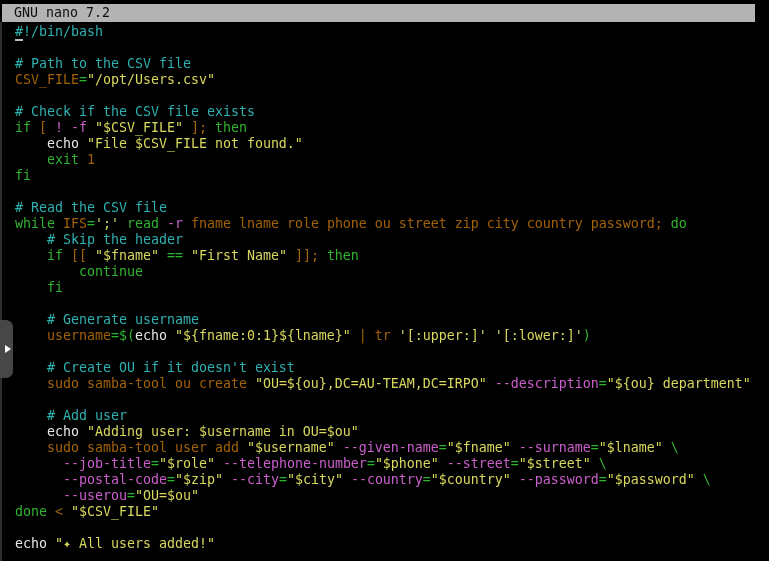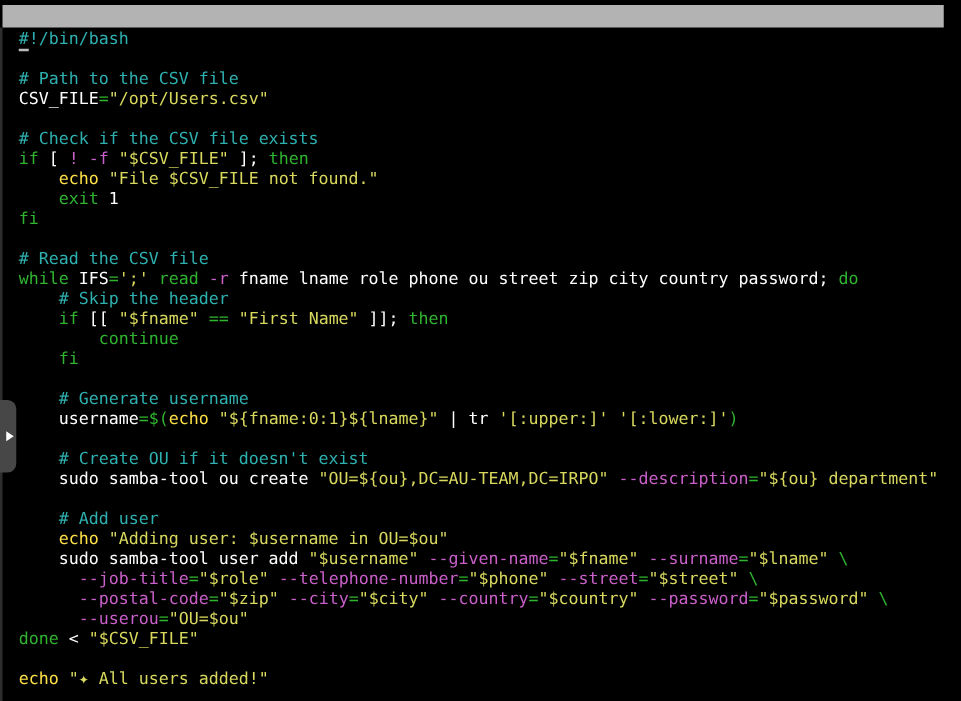--- a/index.html
+++ b/index.html
@@ -25,41 +25,42 @@
     position:absolute;left:15px;top:24px;
     font-size:13.29px;line-height:16px;
     white-space:pre;color:#d2d2d2;
   }
   .line{height:16px;}
   .tok{color:#d2d2d2;}
   .cm{color:#2fb0b0;}   
   .kw{color:#2fb42f;}   
   .st{color:#d8d85e;}   
   .op{color:#ca5fca;}   
-  .cmd{color:#fde047;}  
-  .fg{color:#ffffff;}
+  .cmd{color:#e5e5e5;}  
+  .fg{color:#a16207;}
   .cur{border-bottom:2px solid #bdbdbd;}
   .handle{
     position:absolute;left:0;top:320px;width:13px;height:58px;
     background:#474747;border-radius:0 7px 7px 0;
     display:flex;align-items:center;justify-content:center;
     cursor:pointer;
   }
   .handle .tri{
     width:0;height:0;
     border-left:6px solid #ffffff;
     border-top:4px solid transparent;
     border-bottom:4px solid transparent;
     margin-left:2px;
   }
 </style>
 </head>
 <body>
 
 <div class="titlebar">
+  <span>GNU nano 7.2</span>
 </div>
 
 <div class="left-strip"></div>
 
 <div class="code" id="code-area"><div class="line"><span class="tok cm cur">#</span><span class="tok cm">!/bin/bash</span></div><div class="line">&nbsp;</div><div class="line"><span class="tok cm"># Path to the CSV file</span></div><div class="line"><span class="tok fg">CSV_FILE</span><span class="tok kw">=</span><span class="tok st">"/opt/Users.csv"</span></div><div class="line">&nbsp;</div><div class="line"><span class="tok cm"># Check if the CSV file exists</span></div><div class="line"><span class="tok kw">if</span><span class="tok fg"> [ </span><span class="tok op">!</span><span class="tok fg"> </span><span class="tok op">-f</span><span class="tok fg"> </span><span class="tok st">"$CSV_FILE"</span><span class="tok fg"> ]; </span><span class="tok kw">then</span></div><div class="line"><span class="tok fg">    </span><span class="tok cmd">echo</span><span class="tok fg"> </span><span class="tok st">"File $CSV_FILE not found."</span></div><div class="line"><span class="tok fg">    </span><span class="tok kw">exit</span><span class="tok fg"> 1</span></div><div class="line"><span class="tok kw">fi</span></div><div class="line">&nbsp;</div><div class="line"><span class="tok cm"># Read the CSV file</span></div><div class="line"><span class="tok kw">while</span><span class="tok fg"> IFS</span><span class="tok kw">=</span><span class="tok st">';'</span><span class="tok fg"> </span><span class="tok kw">read</span><span class="tok fg"> </span><span class="tok op">-r</span><span class="tok fg"> fname lname role phone ou street zip city country password; </span><span class="tok kw">do</span></div><div class="line"><span class="tok fg">    </span><span class="tok cm"># Skip the header</span></div><div class="line"><span class="tok fg">    </span><span class="tok kw">if</span><span class="tok fg"> [[ </span><span class="tok st">"$fname"</span><span class="tok fg"> </span><span class="tok kw">==</span><span class="tok fg"> </span><span class="tok st">"First Name"</span><span class="tok fg"> ]]; </span><span class="tok kw">then</span></div><div class="line"><span class="tok fg">        </span><span class="tok kw">continue</span></div><div class="line"><span class="tok fg">    </span><span class="tok kw">fi</span></div><div class="line">&nbsp;</div><div class="line"><span class="tok fg">    </span><span class="tok cm"># Generate username</span></div><div class="line"><span class="tok fg">    username</span><span class="tok kw">=</span><span class="tok kw">$(</span><span class="tok cmd">echo</span><span class="tok fg"> </span><span class="tok st">"${fname:0:1}${lname}"</span><span class="tok fg"> | tr </span><span class="tok st">'[:upper:]'</span><span class="tok fg"> </span><span class="tok st">'[:lower:]'</span><span class="tok kw">)</span></div><div class="line">&nbsp;</div><div class="line"><span class="tok fg">    </span><span class="tok cm"># Create OU if it doesn't exist</span></div><div class="line"><span class="tok fg">    sudo samba-tool ou create </span><span class="tok st">"OU=${ou},DC=AU-TEAM,DC=IRPO"</span><span class="tok fg"> </span><span class="tok op">--description</span><span class="tok kw">=</span><span class="tok st">"${ou} department"</span></div><div class="line">&nbsp;</div><div class="line"><span class="tok fg">    </span><span class="tok cm"># Add user</span></div><div class="line"><span class="tok fg">    </span><span class="tok cmd">echo</span><span class="tok fg"> </span><span class="tok st">"Adding user: $username in OU=$ou"</span></div><div class="line"><span class="tok fg">    sudo samba-tool user add </span><span class="tok st">"$username"</span><span class="tok fg"> </span><span class="tok op">--given-name</span><span class="tok kw">=</span><span class="tok st">"$fname"</span><span class="tok fg"> </span><span class="tok op">--surname</span><span class="tok kw">=</span><span class="tok st">"$lname"</span><span class="tok fg"> </span><span class="tok kw">\</span></div><div class="line"><span class="tok fg">      </span><span class="tok op">--job-title</span><span class="tok kw">=</span><span class="tok st">"$role"</span><span class="tok fg"> </span><span class="tok op">--telephone-number</span><span class="tok kw">=</span><span class="tok st">"$phone"</span><span class="tok fg"> </span><span class="tok op">--street</span><span class="tok kw">=</span><span class="tok st">"$street"</span><span class="tok fg"> </span><span class="tok kw">\</span></div><div class="line"><span class="tok fg">      </span><span class="tok op">--postal-code</span><span class="tok kw">=</span><span class="tok st">"$zip"</span><span class="tok fg"> </span><span class="tok op">--city</span><span class="tok kw">=</span><span class="tok st">"$city"</span><span class="tok fg"> </span><span class="tok op">--country</span><span class="tok kw">=</span><span class="tok st">"$country"</span><span class="tok fg"> </span><span class="tok op">--password</span><span class="tok kw">=</span><span class="tok st">"$password"</span><span class="tok fg"> </span><span class="tok kw">\</span></div><div class="line"><span class="tok fg">      </span><span class="tok op">--userou</span><span class="tok kw">=</span><span class="tok st">"OU=$ou"</span></div><div class="line"><span class="tok kw">done</span><span class="tok fg"> &lt; </span><span class="tok st">"$CSV_FILE"</span></div><div class="line">&nbsp;</div><div class="line"><span class="tok cmd">echo</span><span class="tok fg"> </span><span class="tok st">"✦ All users added!"</span></div></div>
 
 <div class="handle">
   <div class="tri"></div>
 </div>
 

